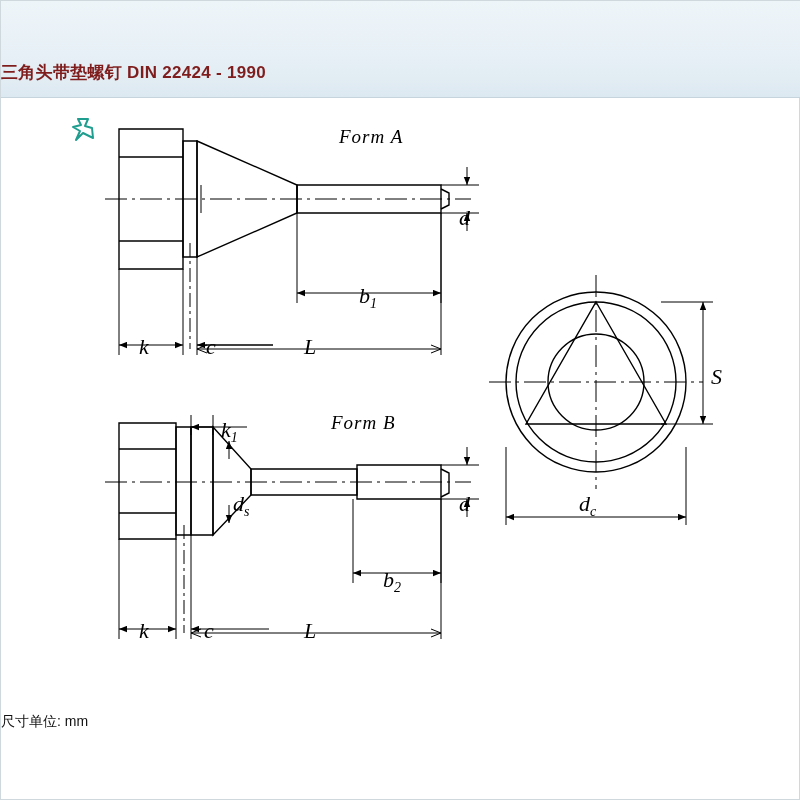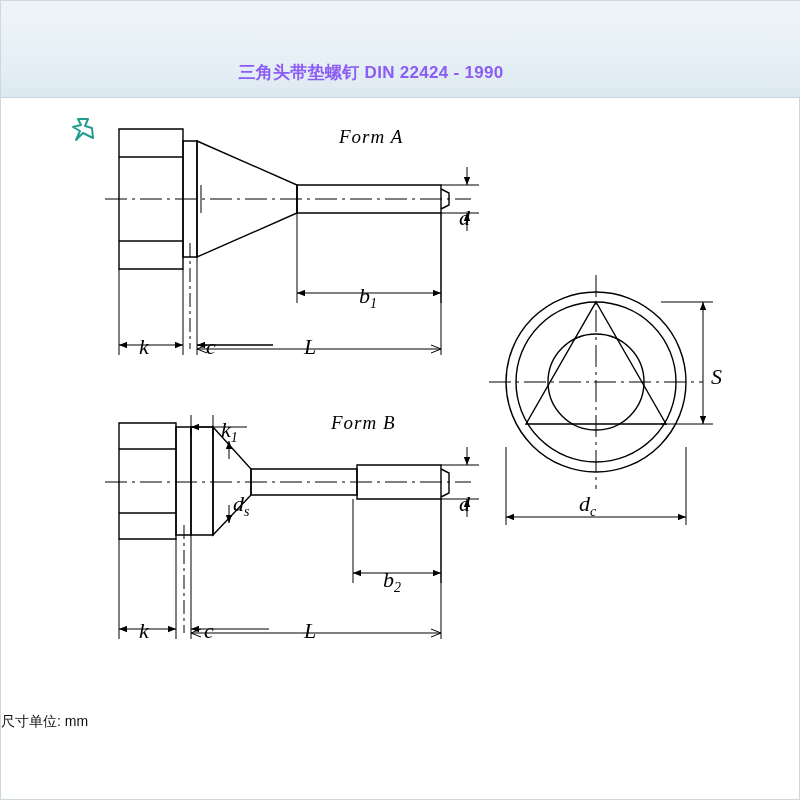--- a/index.html
+++ b/index.html
@@ -29,24 +29,23 @@
     width: 800px;
     height: 96px;
     background: linear-gradient(to bottom, #eef5f9 0%, #e7f0f6 55%, #dde9f1 100%);
     border-bottom: 1px solid #c6d4de;
   }
   .title {
     position: absolute;
     left: 0;
     top: 60px;
     width: 740px;
-    text-align: center;
     font-size: 17px;
     font-weight: bold;
-    color: #8b5cf6;
+    color: #7f1d1d;
     letter-spacing: 0.3px;
   }
   .canvas {
     position: absolute;
     left: 0;
     top: 96px;
     width: 800px;
     height: 704px;
   }
   svg.draw {

